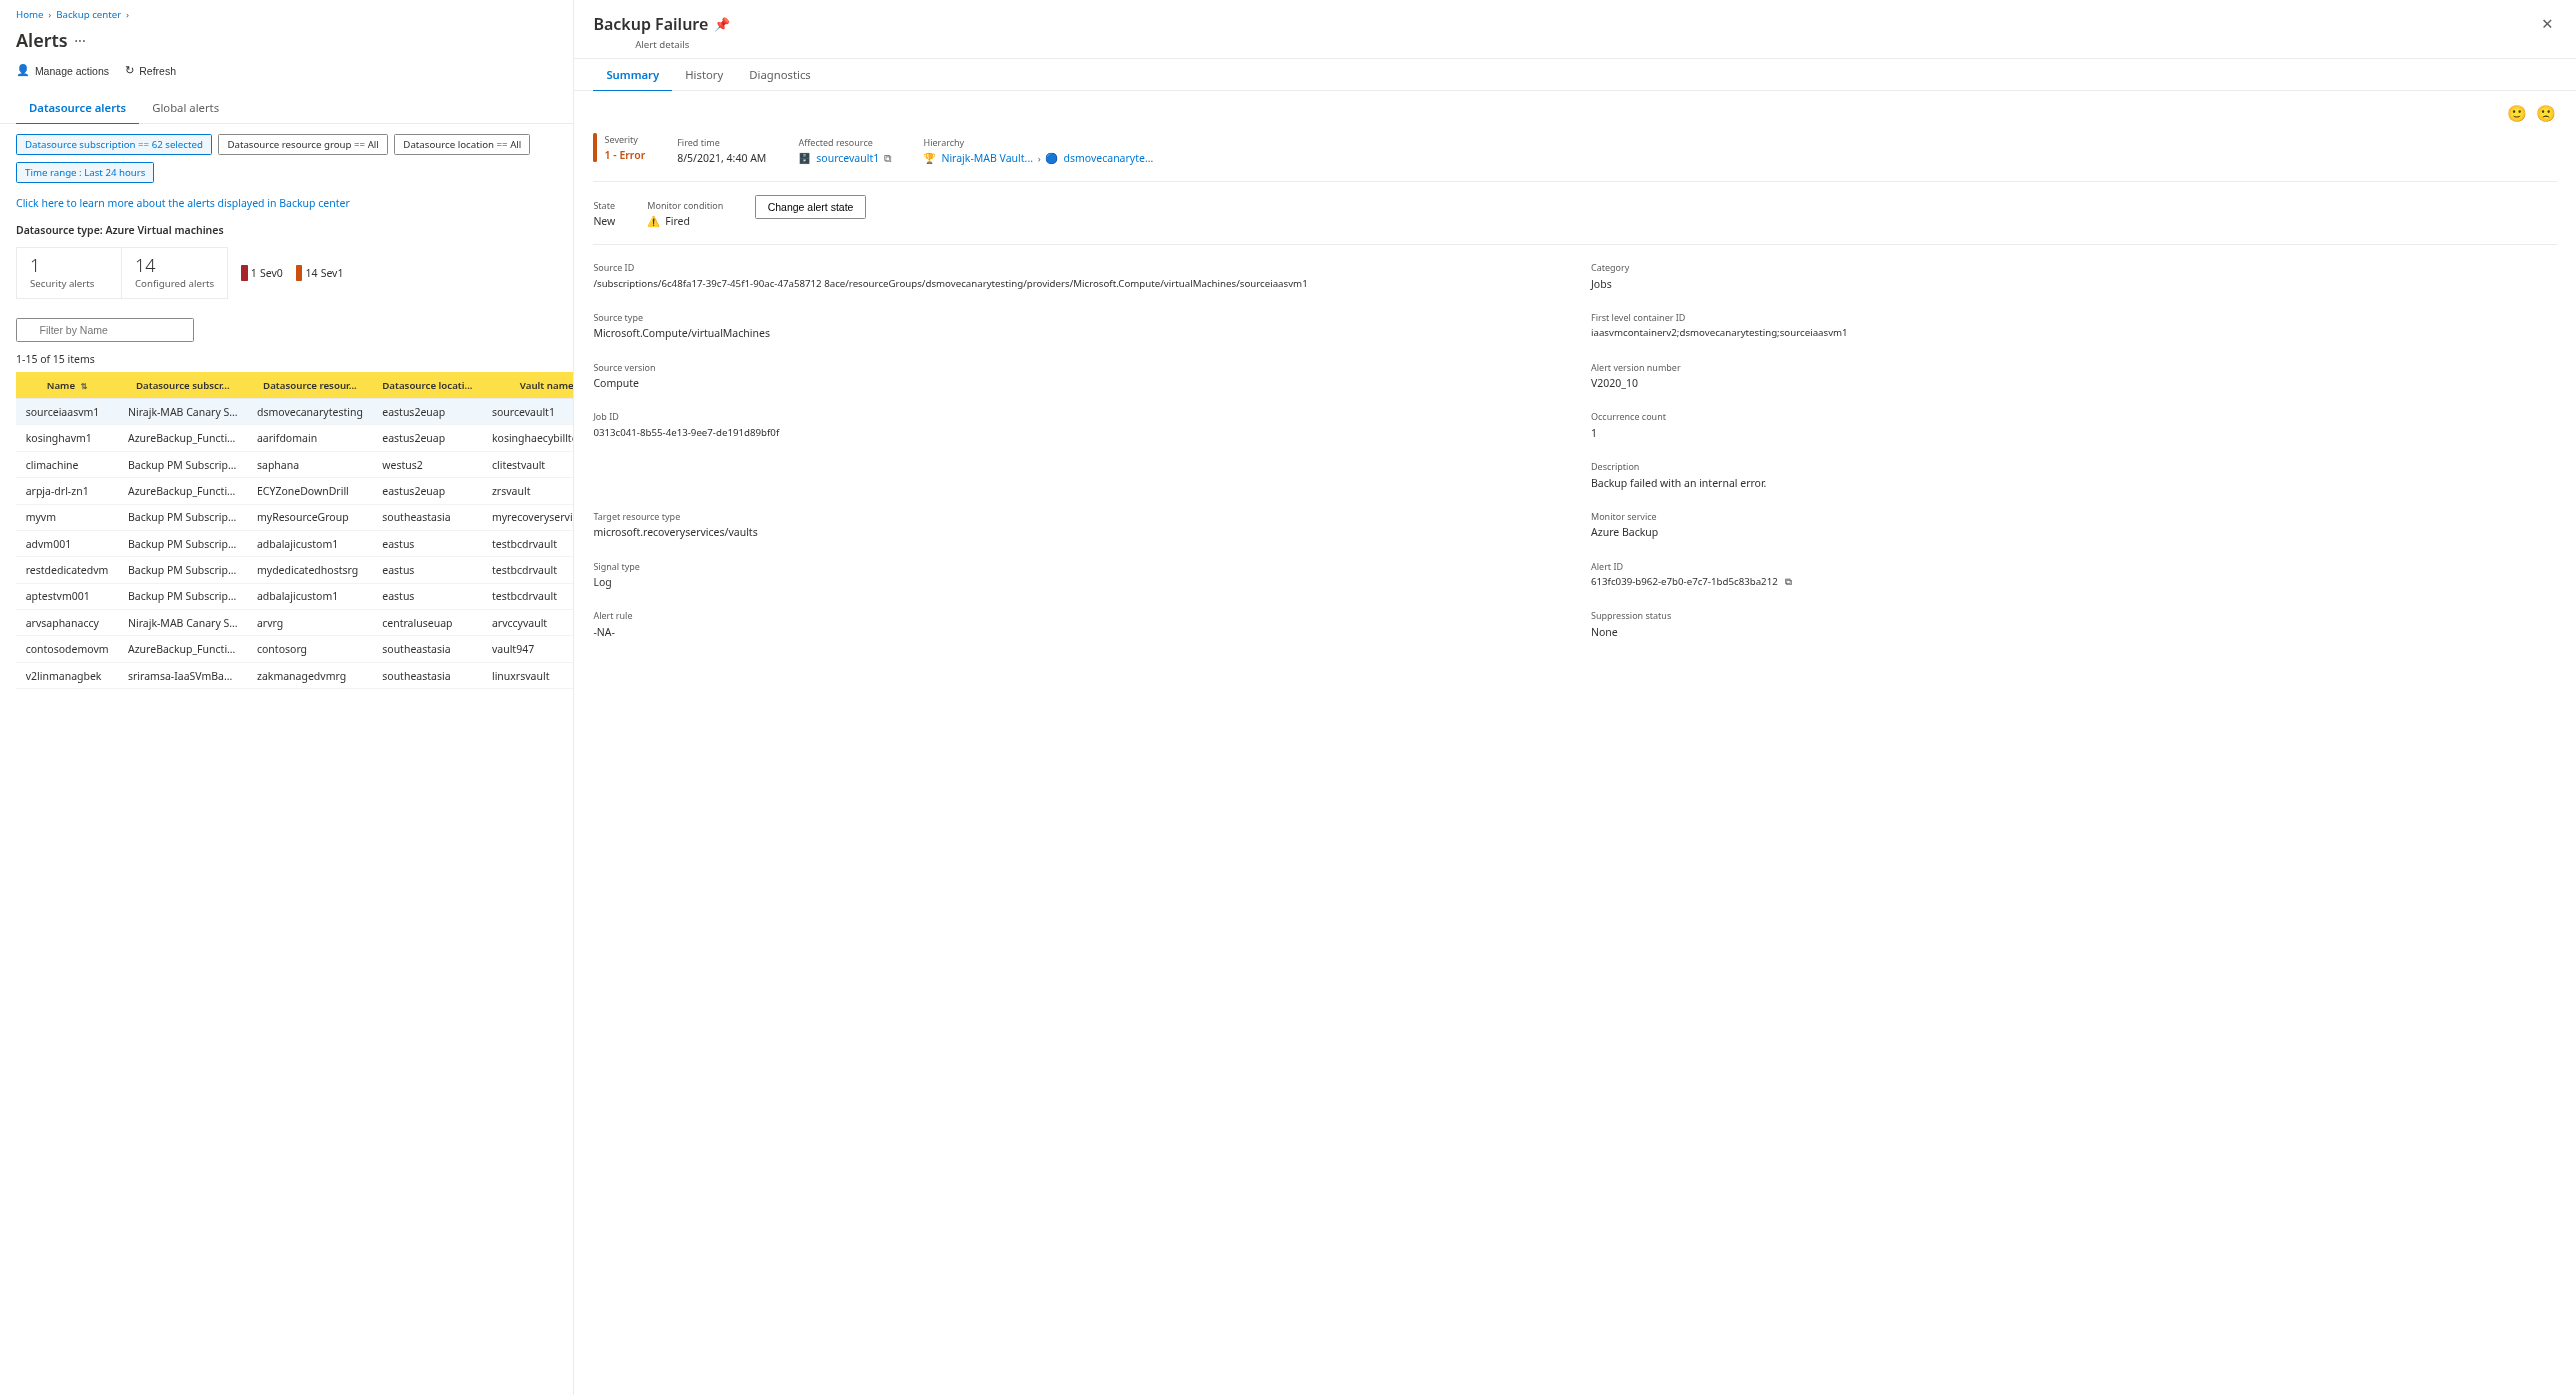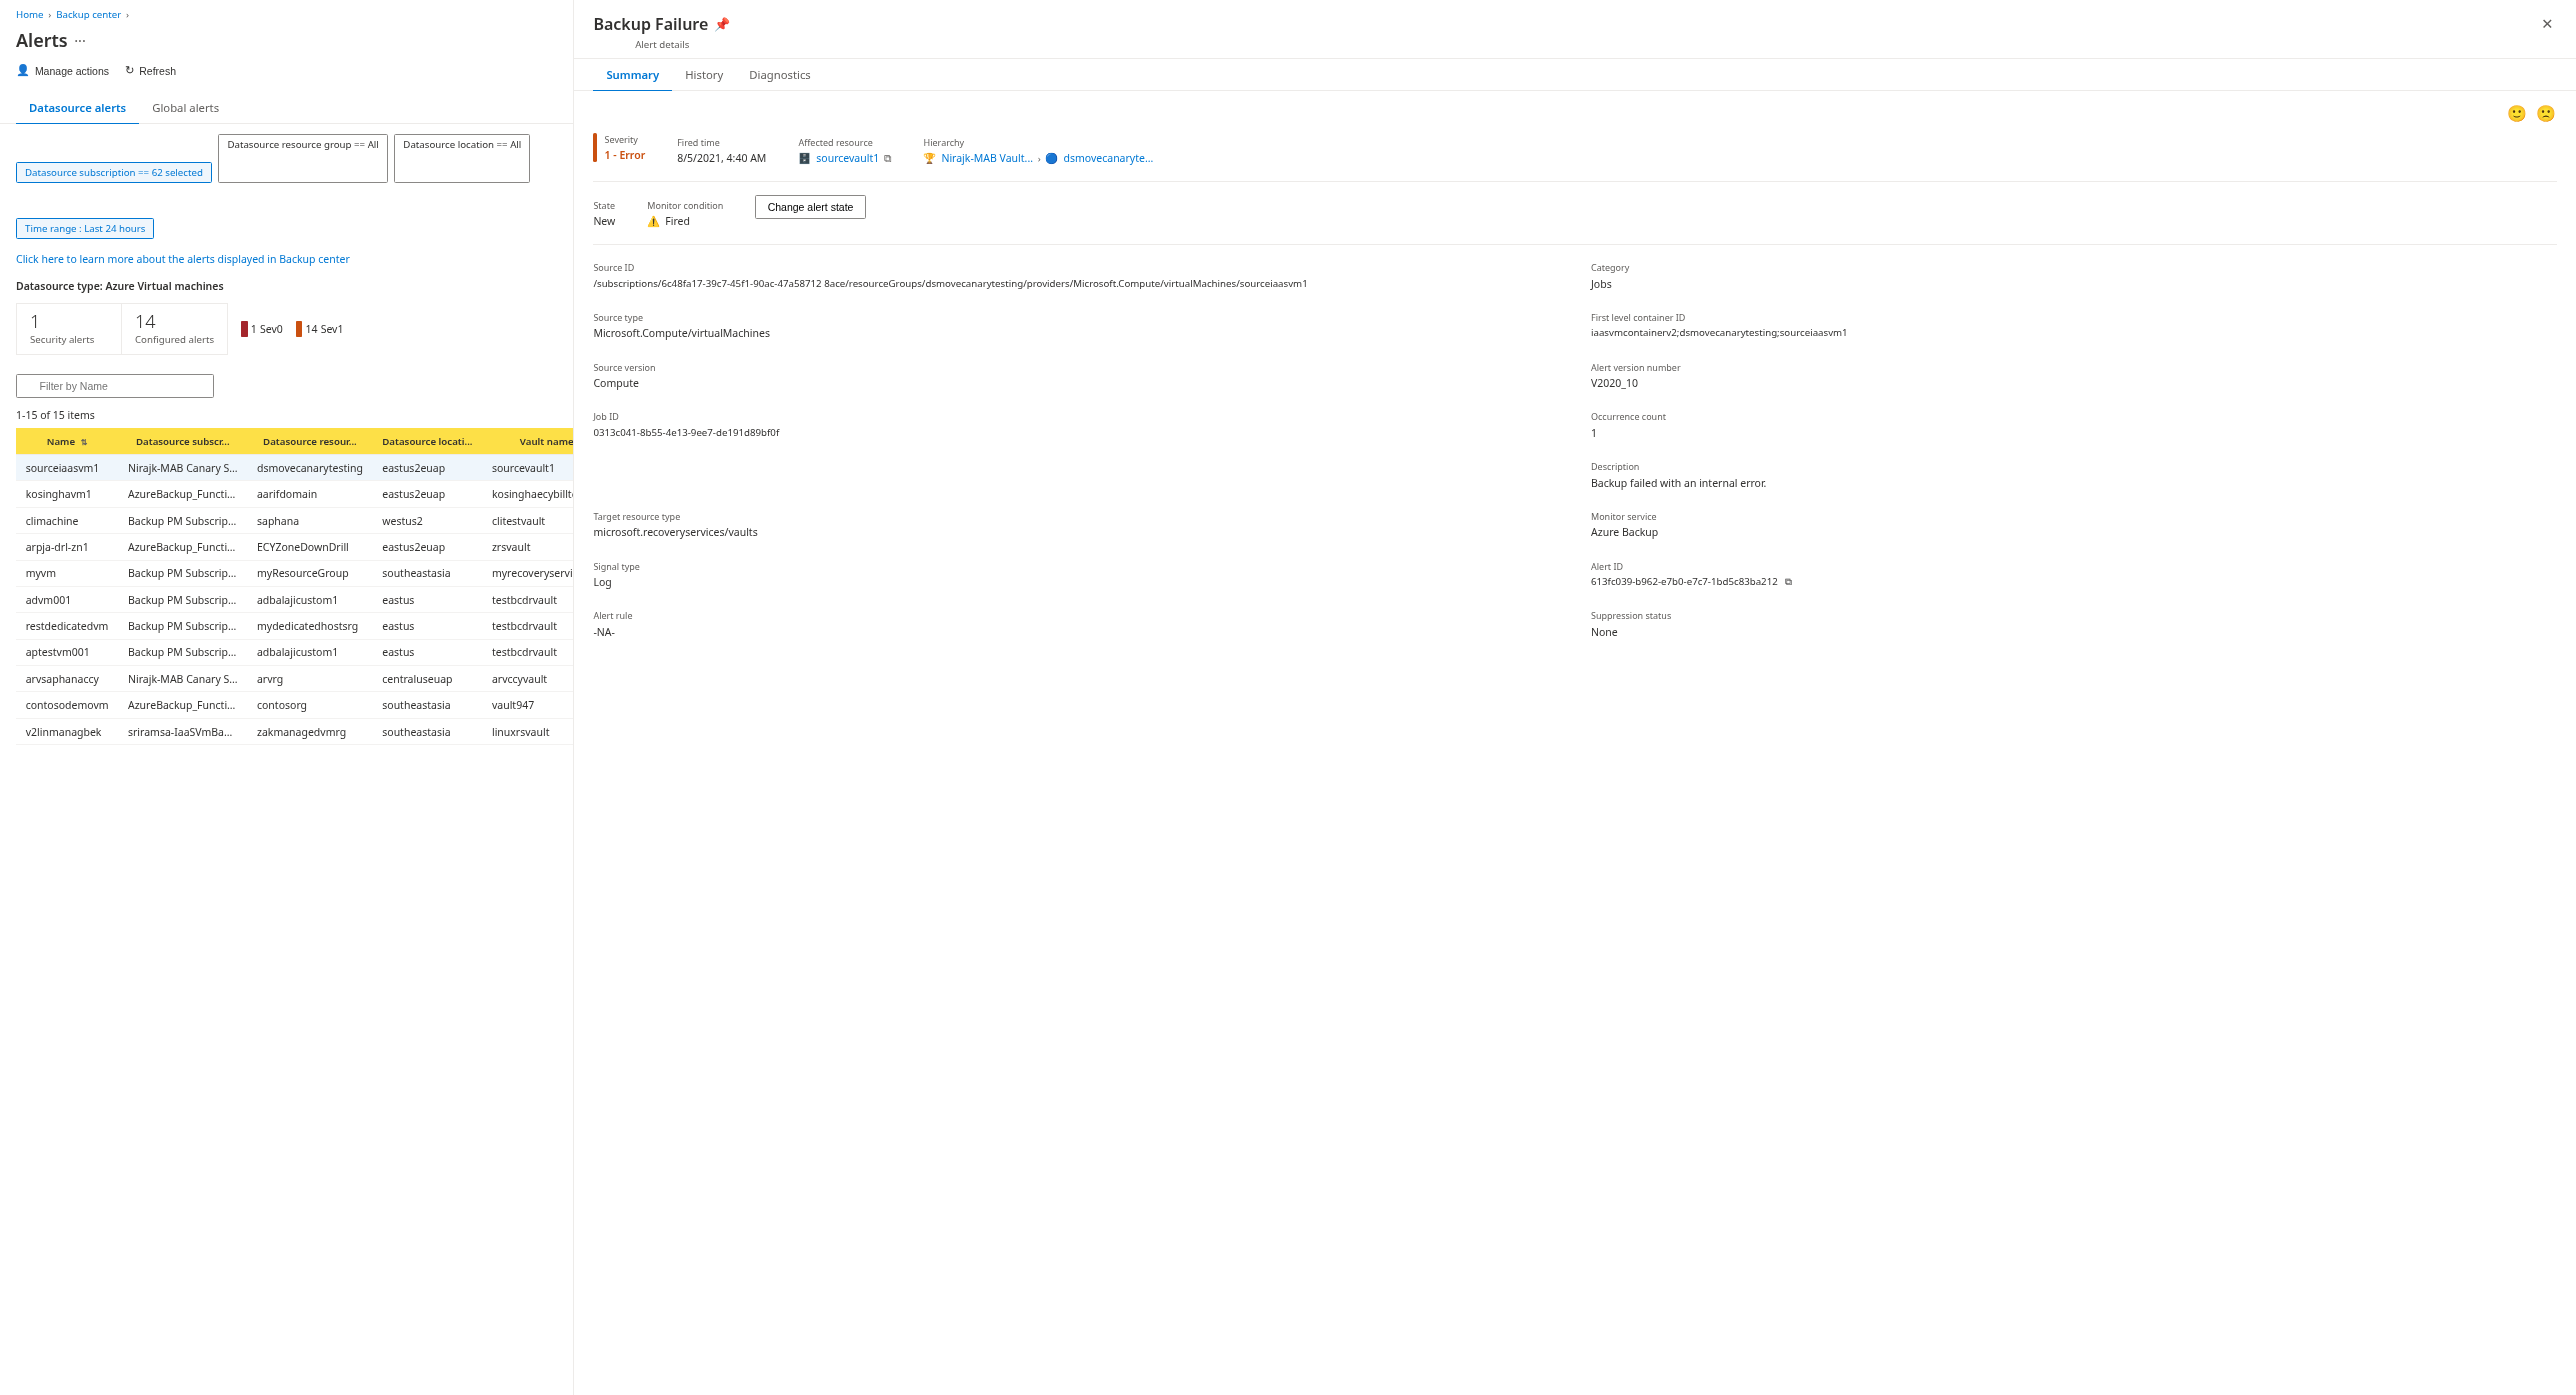--- a/index.html
+++ b/index.html
@@ -19,40 +19,40 @@
     .toolbar { display: flex; align-items: center; gap: 16px; padding: 0 16px 13px; }
     .toolbar-btn { display: flex; align-items: center; gap: 4.8px; background: none; border: none; cursor: pointer; color: #323130; font-size: 10.5px; padding: 3.2px 0; }
     .toolbar-btn .icon { font-size: 11.3px; }
 
     .tabs { display: flex; border-bottom: 0.8px solid #edebe9; padding: 0 16px; gap: 0; }
     .tab { padding: 6.5px 13px 8px; cursor: pointer; font-size: 11.3px; color: #605e5c; border-bottom: 1.6px solid transparent; margin-bottom: -0.8px; }
     .tab.active { color: #0078d4; border-bottom: 1.6px solid #0078d4; font-weight: 600; }
 
     .filters { padding: 9.7px 16px; display: flex; flex-wrap: wrap; gap: 6.5px; }
     .filter-chip { border: 0.8px solid #8a8886; border-radius: 1.6px; padding: 3.2px 8px; font-size: 9.7px; cursor: pointer; background: #fff; white-space: nowrap; }
-    .filter-chip.active-filter { background: #eff6fc; border-color: #0078d4; color: #0078d4; margin-top: 28px; }
+    .filter-chip.active-filter { background: #eff6fc; border-color: #0078d4; color: #0078d4; }
 
     .link-info { padding: 3.2px 16px 9.7px; }
     .link-info a { color: #0078d4; font-size: 10.5px; text-decoration: none; }
 
     .datasource-title { padding: 3.2px 16px 9.7px; font-size: 10.5px; font-weight: 600; }
 
     .alert-cards { display: flex; align-items: center; gap: 0; padding: 0 16px 13px; }
     .alert-card { border: 0.8px solid #edebe9; padding: 8px 13px; min-width: 105px; cursor: pointer; }
     .alert-card:first-child { border-right: none; }
     .alert-card .big-num { font-size: 18px; font-weight: 300; line-height: 1; }
     .alert-card .label { font-size: 9.7px; color: #605e5c; margin-top: 3.2px; }
     .sev-badges { display: flex; gap: 13px; padding: 0 13px; align-items: center; }
     .sev-badge { display: flex; align-items: center; gap: 3.2px; font-size: 10.5px; }
     .sev-dot { width: 6.5px; height: 16px; border-radius: 0.8px; }
     .sev-dot.sev0 { background: #a4262c; }
     .sev-dot.sev1 { background: #ca5010; }
 
     .filter-bar { padding: 6.5px 16px 6.5px; }
-    .filter-input { width: 198px; border: 0.8px solid #8a8886; padding: 4.8px 8px 4.8px 22.6px; font-size: 10.5px; border-radius: 1.6px; position: relative; }
+    .filter-input { width: 178px; border: 0.8px solid #8a8886; padding: 4.8px 8px 4.8px 22.6px; font-size: 10.5px; border-radius: 1.6px; position: relative; }
     .filter-wrap { position: relative; display: inline-block; }
     .filter-wrap .search-icon { position: absolute; left: 6.5px; top: 50%; transform: translateY(-50%); color: #605e5c; font-size: 10.5px; pointer-events: none; }
 
     .items-count { padding: 3.2px 16px 6.5px; font-size: 10.5px; color: #323130; }
 
     .table { width: 100%; border-collapse: collapse; }
     .table thead tr { border-bottom: 0.8px solid #edebe9; }
     .table th { padding: 6.5px 9.7px; font-size: 9.7px; font-weight: 600; color: #323130; text-align: center; white-space: nowrap; background: #fde047; position: sticky; top: 0; }
     .table th .sort-icon { color: #605e5c; font-size: 8px; margin-left: 3.2px; }
     .table td { padding: 5.7px 9.7px; font-size: 10.5px; color: #323130; border-bottom: 0.8px solid #f3f2f1; white-space: nowrap; overflow: hidden; text-overflow: ellipsis; max-width: 129px; }

